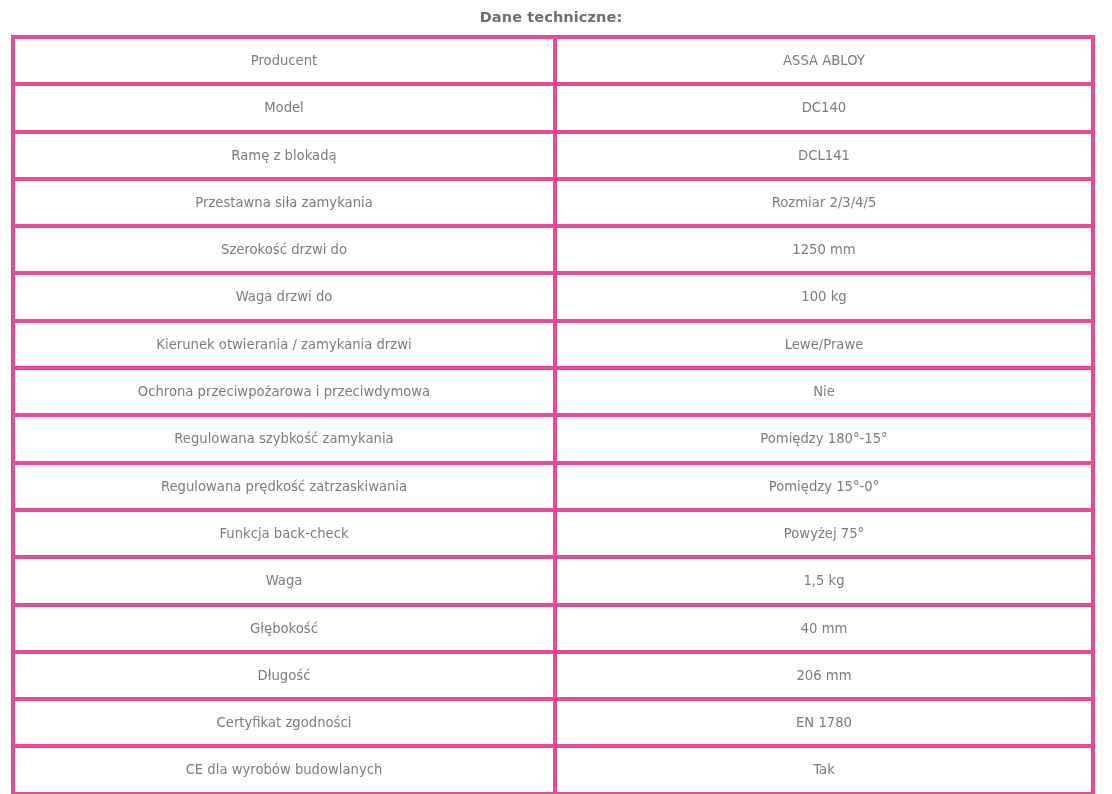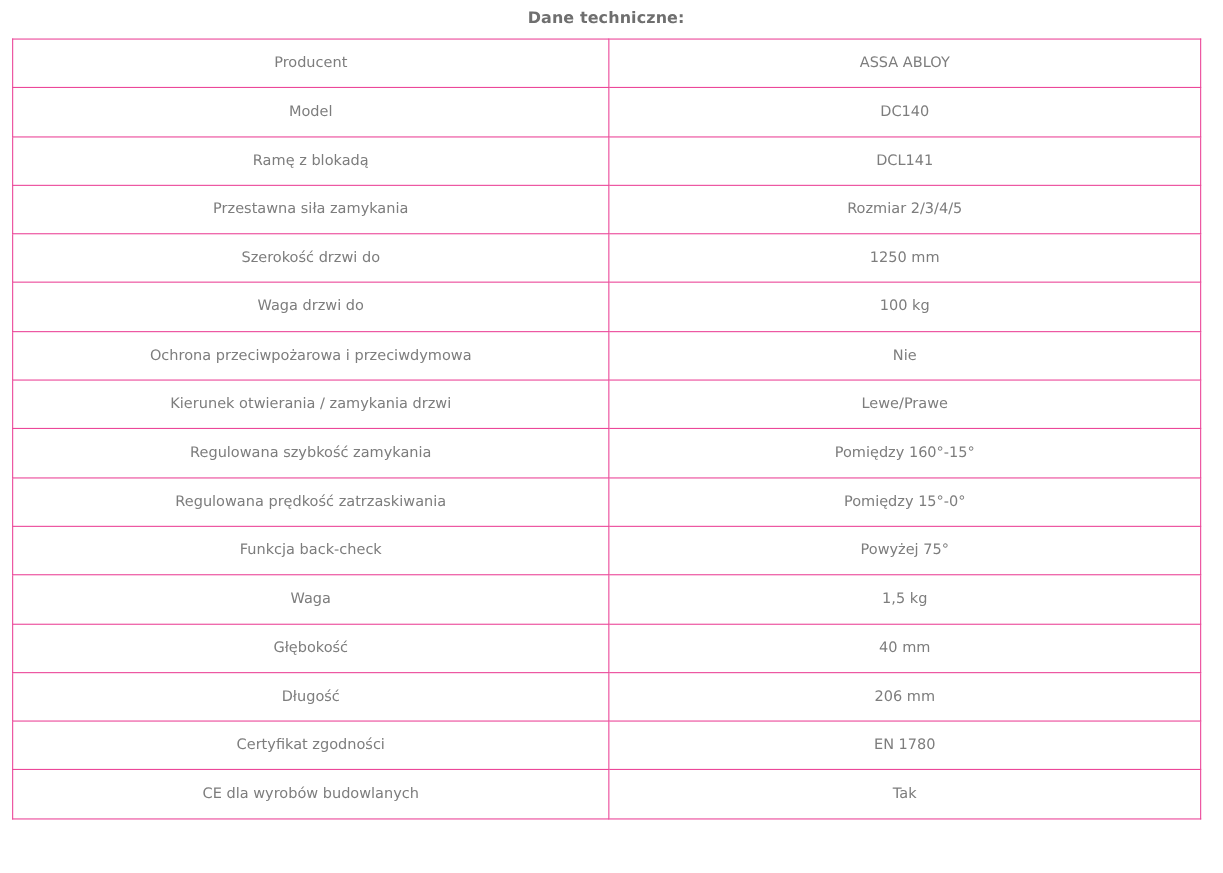--- a/index.html
+++ b/index.html
@@ -39,21 +39,21 @@
   table.spec-table {
     width: 1080px;
     border-collapse: collapse;
     table-layout: fixed;
     border: 1px solid #c9c9c9;
     background: #ffffff;
   }
   table.spec-table col.c-label { width: 542px; }
   table.spec-table col.c-value { width: 538px; }
   table.spec-table td {
-    border: 1px solid #ec4899;
+    border: 4px solid #ec4899;
     height: 43.3px;
     padding: 0 8px;
     text-align: center;
     vertical-align: middle;
     font-size: 13.2px;
     font-weight: normal;
     color: #7d7d7d;
     line-height: 1.3;
     white-space: nowrap;
     overflow: hidden;
@@ -94,30 +94,30 @@
           </tr>
           <tr>
             <td class="cell-label">Szerokość drzwi do</td>
             <td class="cell-value">1250 mm</td>
           </tr>
           <tr>
             <td class="cell-label">Waga drzwi do</td>
             <td class="cell-value">100 kg</td>
           </tr>
           <tr>
+            <td class="cell-label">Kierunek otwierania / zamykania drzwi</td>
+            <td class="cell-value">Lewe/Prawe</td>
+          </tr>
+          <tr>
             <td class="cell-label">Ochrona przeciwpożarowa i przeciwdymowa</td>
             <td class="cell-value">Nie</td>
           </tr>
           <tr>
-            <td class="cell-label">Kierunek otwierania / zamykania drzwi</td>
-            <td class="cell-value">Lewe/Prawe</td>
-          </tr>
-          <tr>
             <td class="cell-label">Regulowana szybkość zamykania</td>
-            <td class="cell-value">Pomiędzy 160°-15°</td>
+            <td class="cell-value">Pomiędzy 180°-15°</td>
           </tr>
           <tr>
             <td class="cell-label">Regulowana prędkość zatrzaskiwania</td>
             <td class="cell-value">Pomiędzy 15°-0°</td>
           </tr>
           <tr>
             <td class="cell-label">Funkcja back-check</td>
             <td class="cell-value">Powyżej 75°</td>
           </tr>
           <tr>

